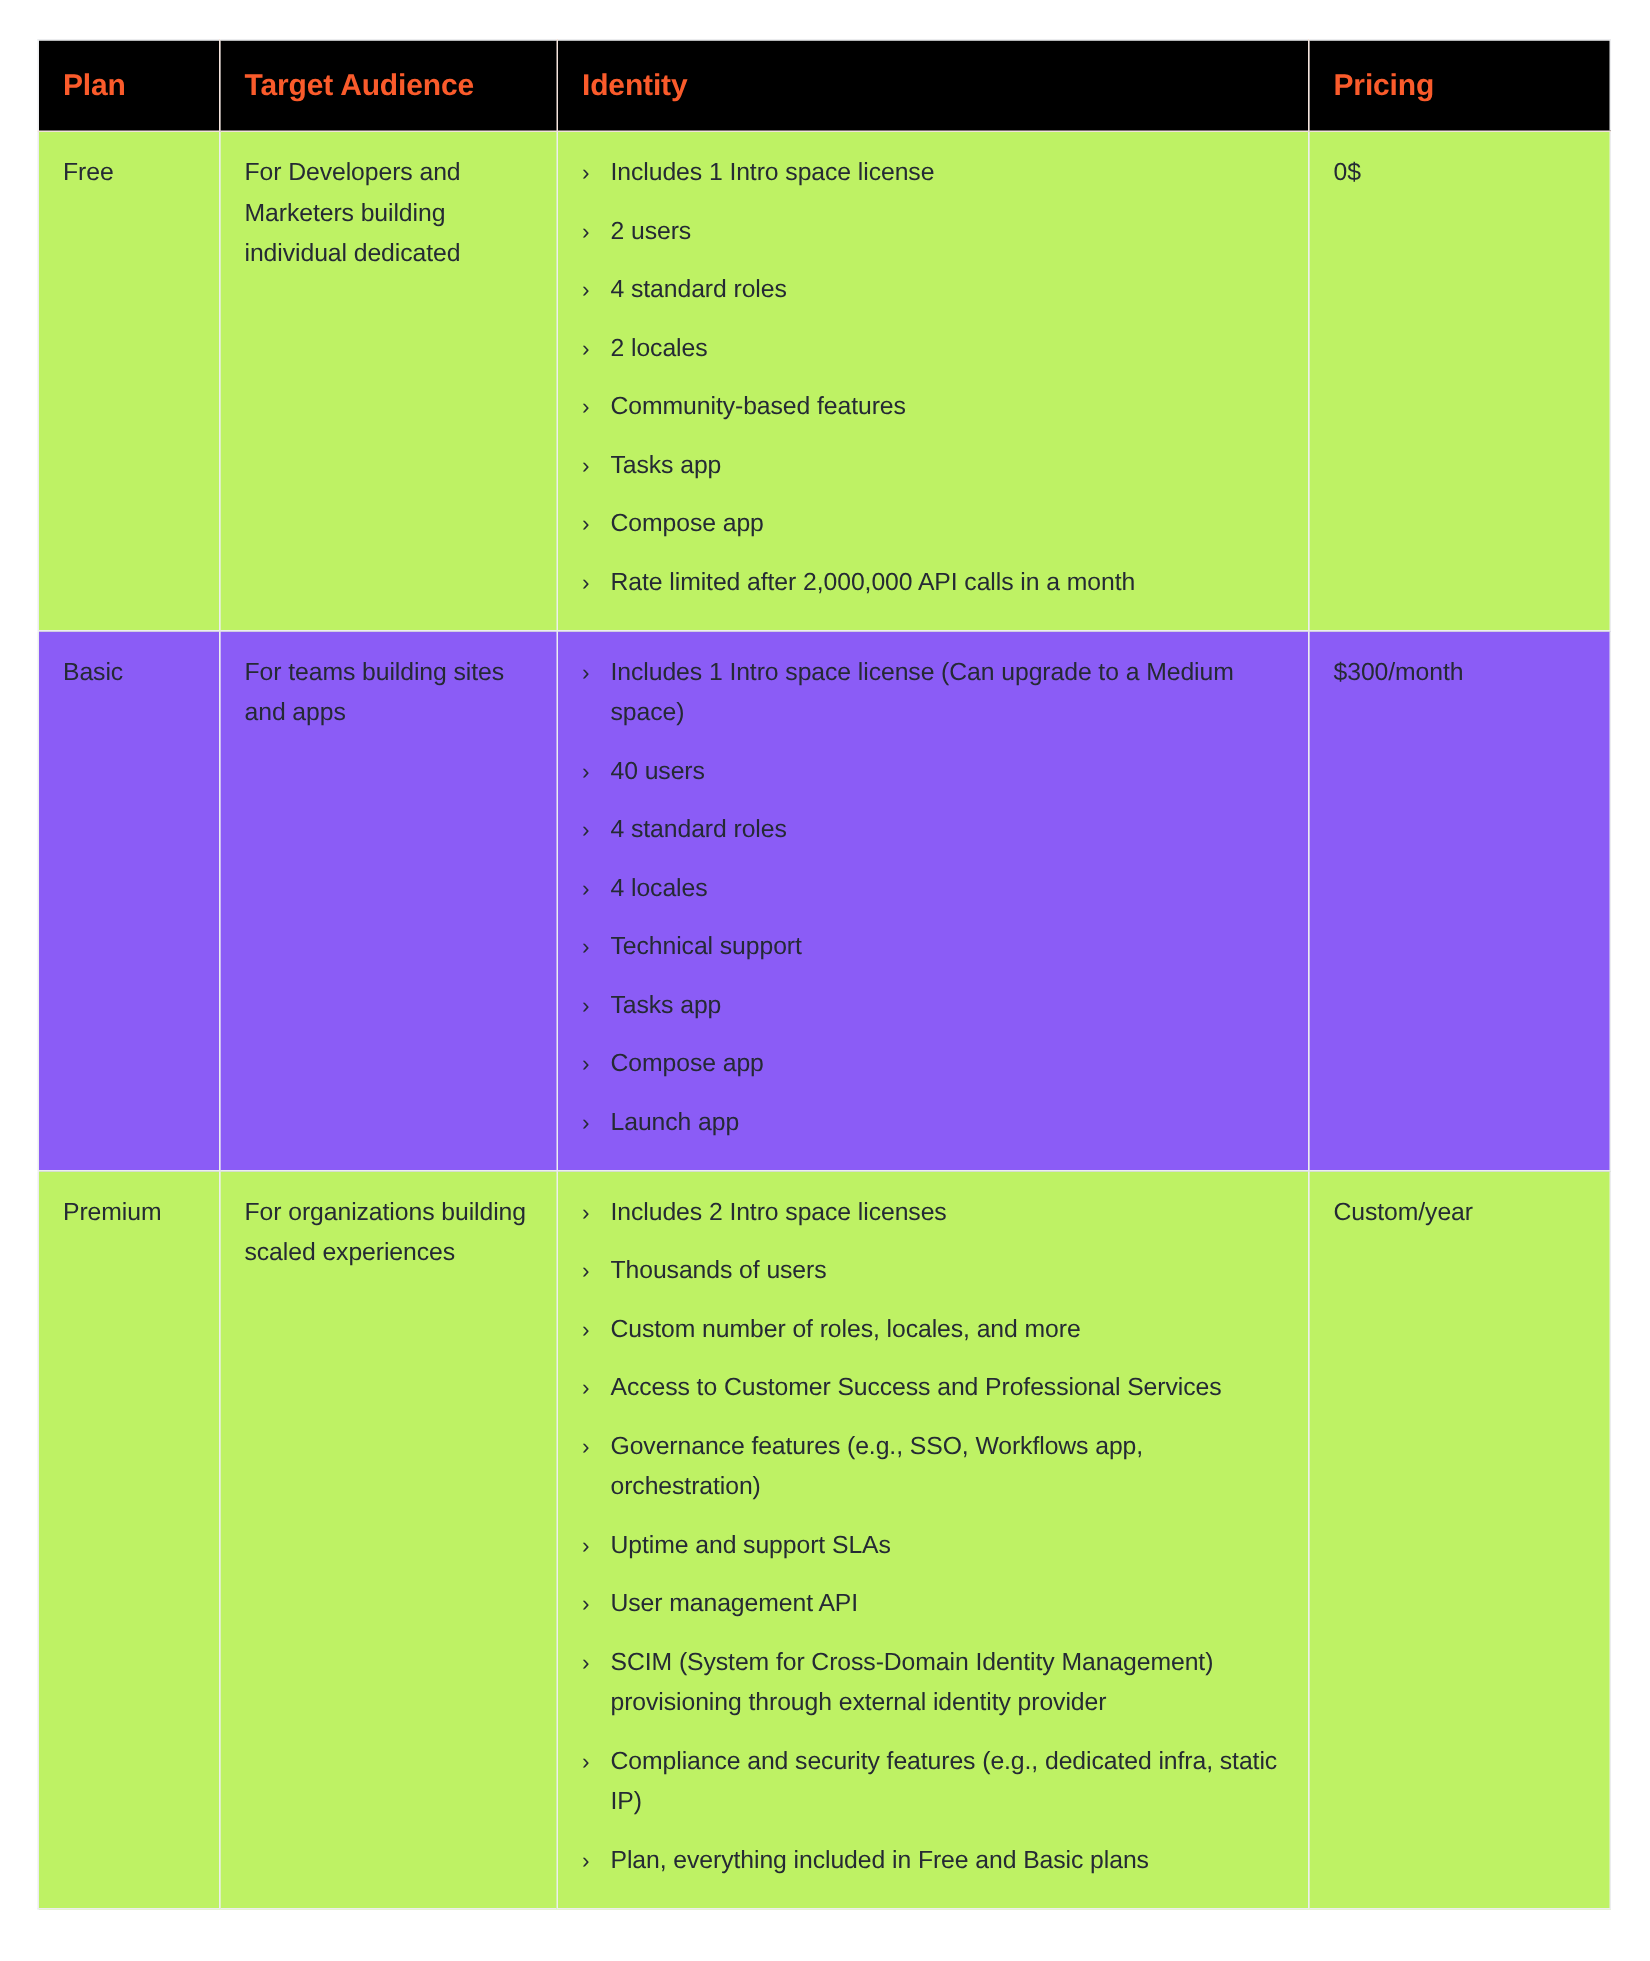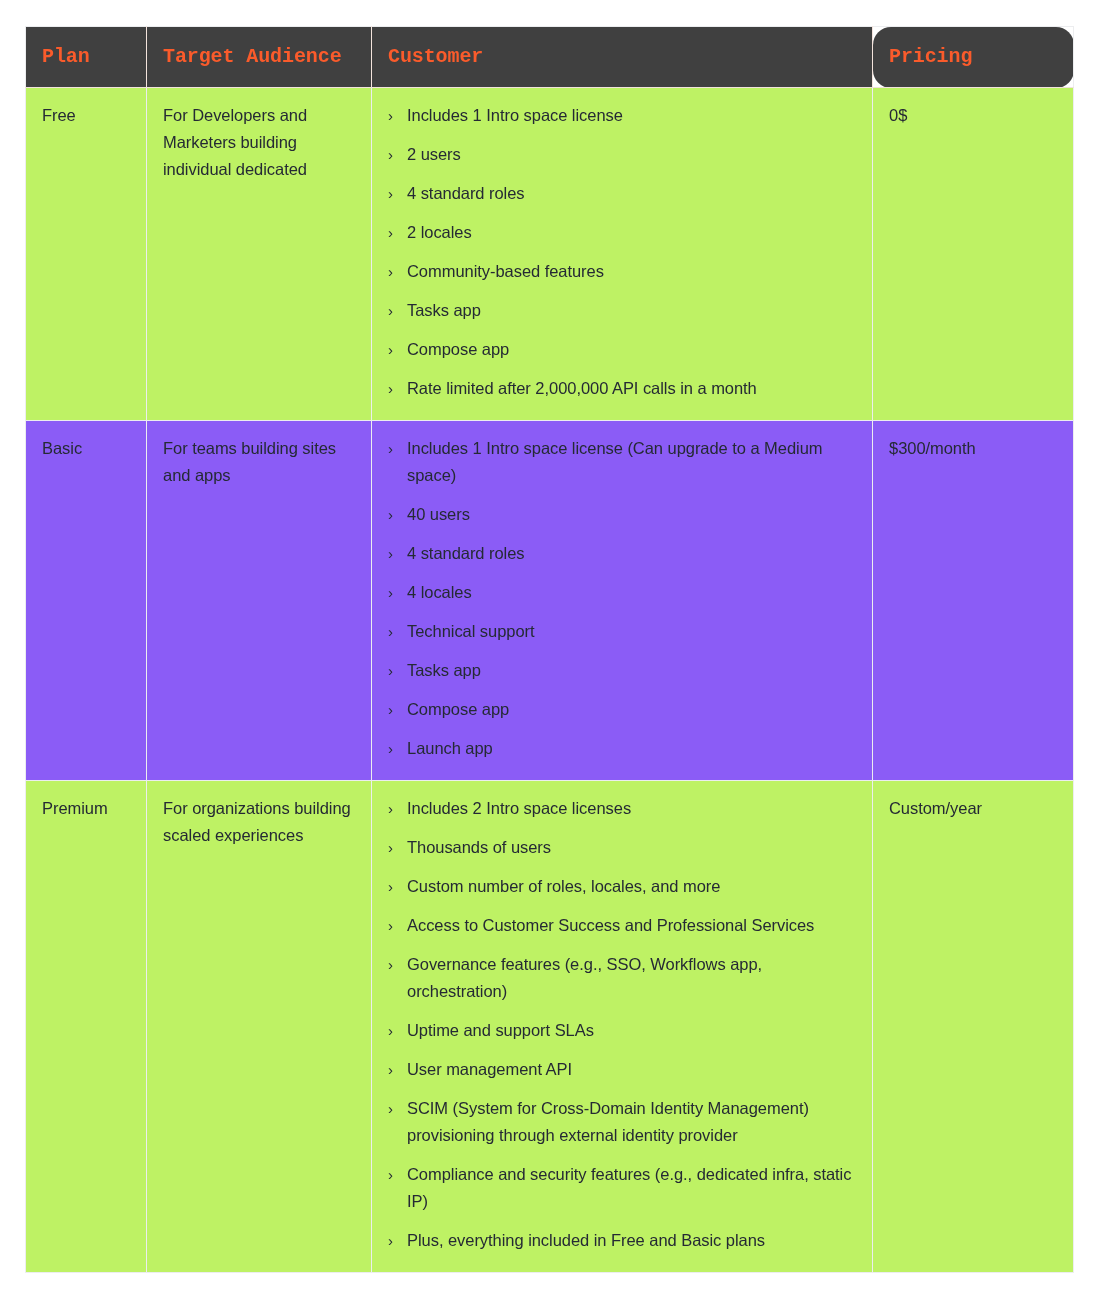--- a/index.html
+++ b/index.html
@@ -27,35 +27,35 @@
     border: 1px solid #ECEDEF;
   }
 
   
   col.c-plan      { width: 121px; }
   col.c-audience  { width: 225px; }
   col.c-features  { width: 501px; }
   col.c-pricing   { width: 201px; }
 
   
-  thead tr { background: #404040; font-family: Liberation Mono, monospace; }
+  thead tr { background: #000000; }
   thead th {
     text-align: left;
     vertical-align: middle;
     padding: 17px 16px 17px 16px;
     border-right: 1px solid #F4E4DD;
     border-bottom: 1px solid #F1E2DB;
     color: #FA5B2B;
     font-size: 20px;
     font-weight: 700;
     letter-spacing: -0.1px;
     line-height: 26px;
     white-space: nowrap;
   }
-  thead th:last-child { border-right: none; border-radius: 18px; }
+  thead th:last-child { border-right: none; }
 
   
   tbody td {
     vertical-align: top;
     padding: 14px 16px 18px 16px;
     border-right: 1px solid #ECEDEF;
     border-bottom: 1px solid #ECEDEF;
     color: #252A34;
     font-size: 16.5px;
     line-height: 27px;
@@ -107,21 +107,21 @@
       <col class="c-plan">
       <col class="c-audience">
       <col class="c-features">
       <col class="c-pricing">
     </colgroup>
 
     <thead>
       <tr>
         <th>Plan</th>
         <th>Target Audience</th>
-        <th>Customer</th>
+        <th>Identity</th>
         <th>Pricing</th>
       </tr>
     </thead>
 
     <tbody>
 
       <tr class="row-plain">
         <td class="cell-plan">Free</td>
         <td class="cell-audience">For Developers and Marketers building individual dedicated</td>
         <td class="cell-features">
@@ -164,21 +164,21 @@
           <ul class="feature-list">
             <li><span class="chev">›</span><span class="ftxt">Includes 2 Intro space licenses</span></li>
             <li><span class="chev">›</span><span class="ftxt">Thousands of users</span></li>
             <li><span class="chev">›</span><span class="ftxt">Custom number of roles, locales, and more</span></li>
             <li><span class="chev">›</span><span class="ftxt">Access to Customer Success and Professional Services</span></li>
             <li><span class="chev">›</span><span class="ftxt">Governance features (e.g., SSO, Workflows app, orchestration)</span></li>
             <li><span class="chev">›</span><span class="ftxt">Uptime and support SLAs</span></li>
             <li><span class="chev">›</span><span class="ftxt">User management API</span></li>
             <li><span class="chev">›</span><span class="ftxt">SCIM (System for Cross-Domain Identity Management) provisioning through external identity provider</span></li>
             <li><span class="chev">›</span><span class="ftxt">Compliance and security features (e.g., dedicated infra, static IP)</span></li>
-            <li><span class="chev">›</span><span class="ftxt">Plus, everything included in Free and Basic plans</span></li>
+            <li><span class="chev">›</span><span class="ftxt">Plan, everything included in Free and Basic plans</span></li>
           </ul>
         </td>
         <td class="cell-pricing">Custom/year</td>
       </tr>
 
     </tbody>
   </table>
 
 </div>
 

